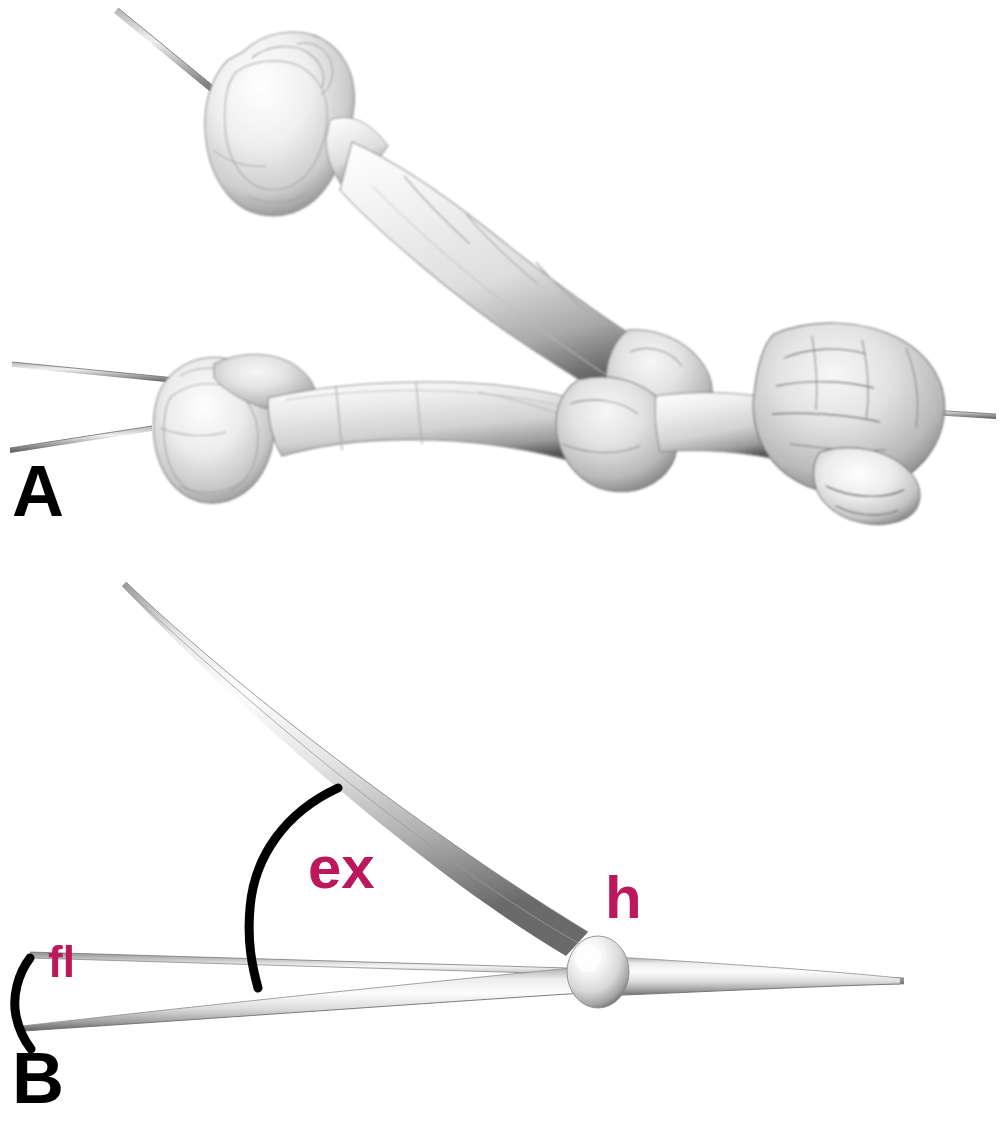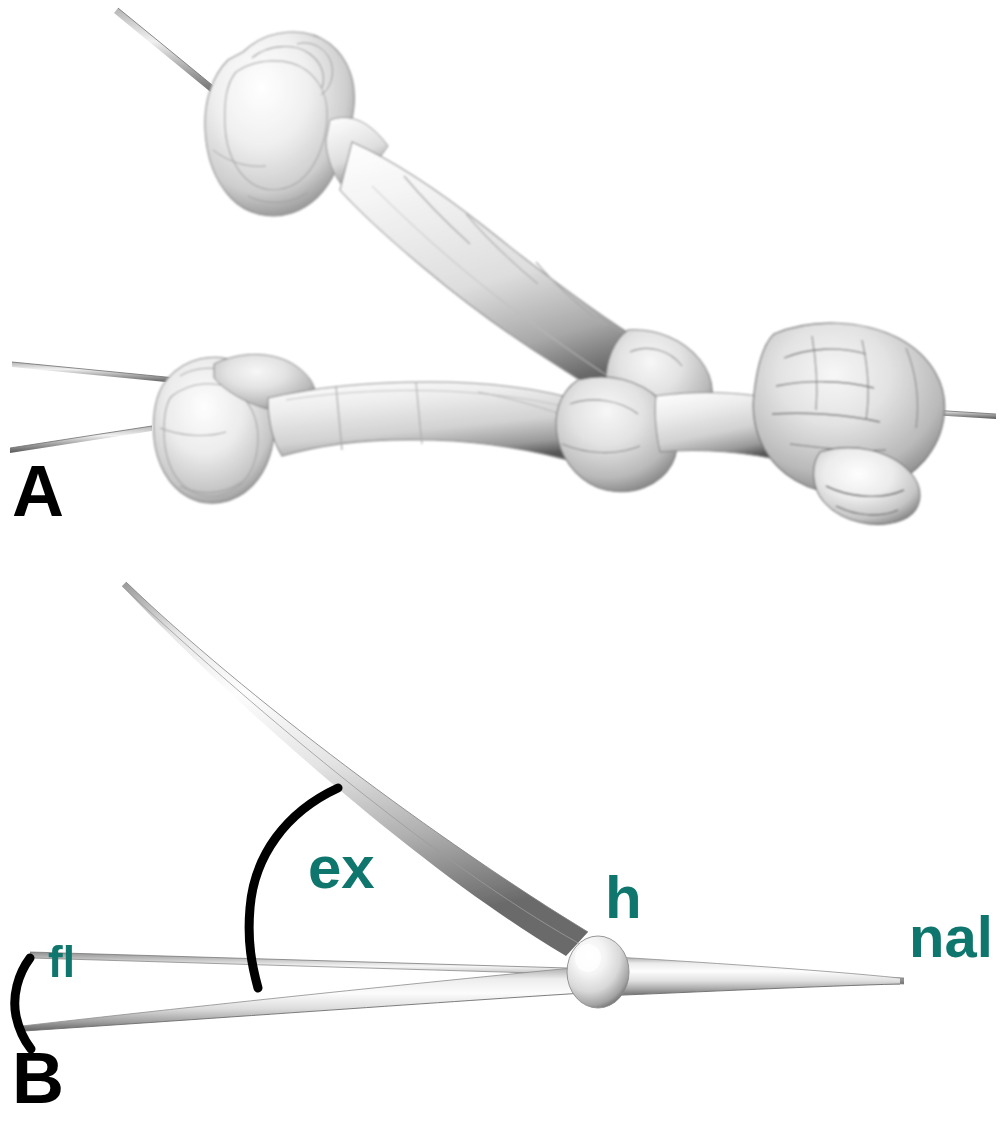--- a/index.html
+++ b/index.html
@@ -48,21 +48,21 @@
   #label-b {
     left: 12px;
     top: 1042px;
     font-size: 72px;
   }
 
   .annot {
     position: absolute;
     font-family: "Liberation Sans", sans-serif;
     font-weight: bold;
-    color: #0f766e;
+    color: #be185d;
     line-height: 1;
     white-space: nowrap;
   }
   #annot-ex { left: 308px; top: 838px; font-size: 60px; }
   #annot-fl { left: 48px;  top: 940px; font-size: 44px; }
   #annot-h  { left: 605px; top: 868px; font-size: 60px; }
   #annot-nal{ left: 909px; top: 908px; font-size: 58px; }
 </style>
 </head>
 <body>
@@ -322,15 +322,14 @@
 
     <div class="panel-label" id="label-b" style="top:482px;">B</div>
   </div>
 
   <div class="annot" id="annot-ex">ex</div>
 
   <div class="annot" id="annot-fl">fl</div>
 
   <div class="annot" id="annot-h">h</div>
 
-  <div class="annot" id="annot-nal">nal</div>
 
 </div>
 
 </body></html>

